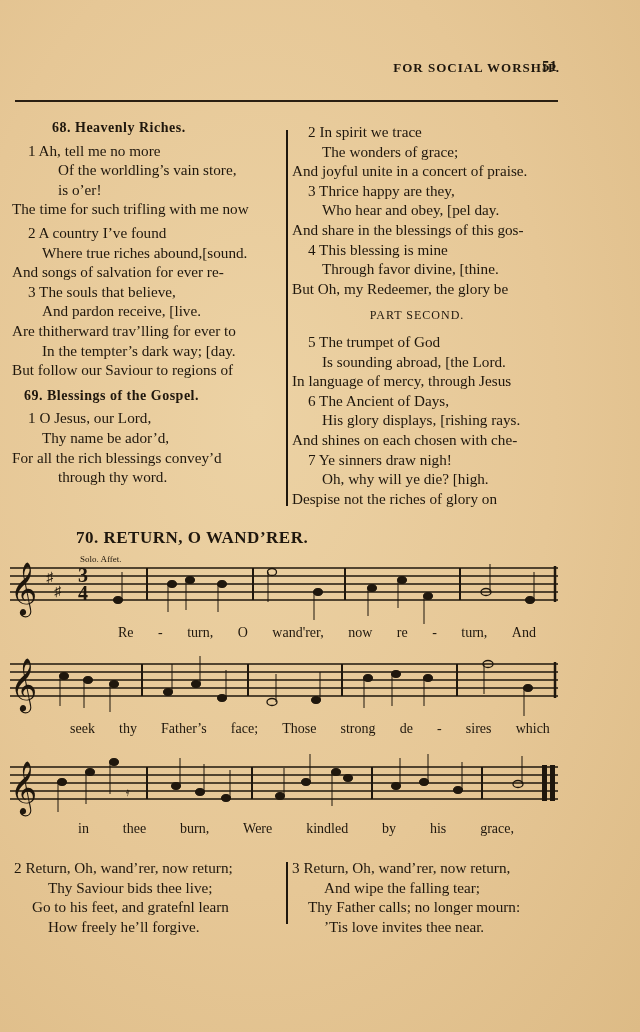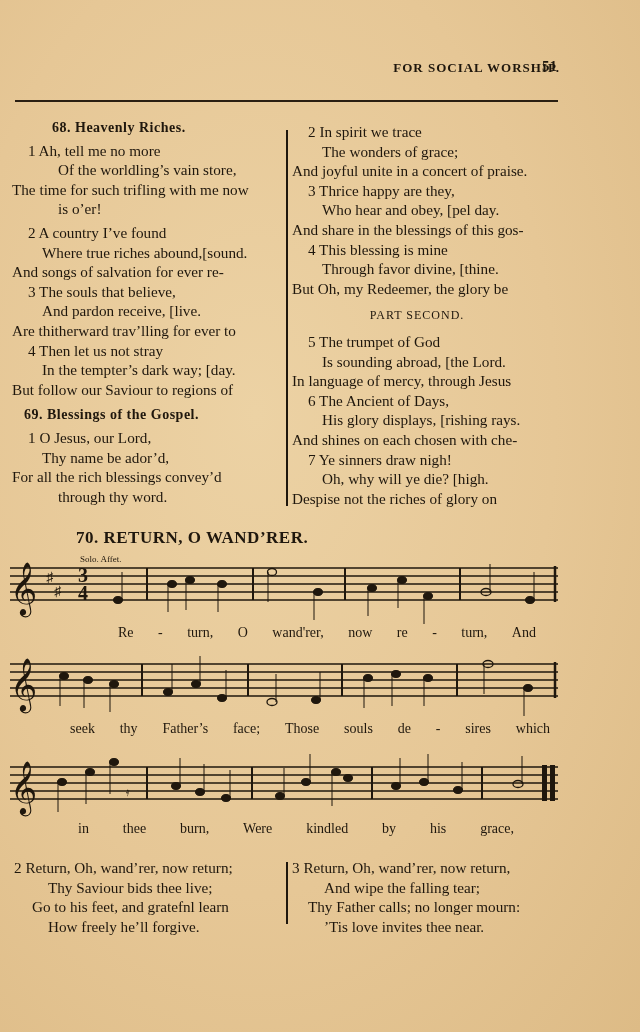--- a/index.html
+++ b/index.html
@@ -28,30 +28,29 @@
 
 <div class="abs header">FOR SOCIAL WORSHIP.</div>
 <div class="abs pageno">51</div>
 <div class="abs rule"></div>
 
 <div class="abs col" style="top:118px;left:12px;width:270px;">
   <div class="ln ttl" style="padding-left:40px;">68. Heavenly Riches.</div>
   <div style="height:3px"></div>
   <div class="ln i1">1 Ah, tell me no more</div>
   <div class="ln i3">Of the worldling’s vain store,</div>
+  <div class="ln" style="padding-left:46px">is o’er!</div>
   <div class="ln i0">The time for such trifling with me now</div>
-  <div class="ln" style="padding-left:46px">is o’er!</div>
   <div style="height:4px"></div>
   <div class="ln i1">2 A country I’ve found</div>
   <div class="ln" style="padding-left:30px">Where true riches abound,[sound.</div>
   <div class="ln i0">And songs of salvation for ever re-</div>
   <div class="ln i1">3 The souls that believe,</div>
   <div class="ln" style="padding-left:30px">And pardon receive, [live.</div>
   <div class="ln i0">Are thitherward trav’lling for ever to</div>
-  <div class="ln i1">4 Then let us not stray</div>
   <div class="ln" style="padding-left:30px">In the tempter’s dark way; [day.</div>
   <div class="ln i0">But follow our Saviour to regions of</div>
   <div style="height:6px"></div>
   <div class="ln ttl" style="padding-left:12px;">69. Blessings of the Gospel.</div>
   <div style="height:3px"></div>
   <div class="ln i1">1 O Jesus, our Lord,</div>
   <div class="ln" style="padding-left:30px">Thy name be ador’d,</div>
   <div class="ln i0">For all the rich blessings convey’d</div>
   <div class="ln" style="padding-left:46px">through thy word.</div>
 </div>
@@ -227,21 +226,21 @@
     <span>And</span>
   </div>
 </div>
 <div class="abs lyrics" style="top:721px;left:70px;width:480px;">
   <div class="justify" style="width:480px;">
     <span>seek</span>
     <span>thy</span>
     <span>Father’s</span>
     <span>face;</span>
     <span>Those</span>
-    <span>souls</span>
+    <span>strong</span>
     <span>de</span>
     <span>-</span>
     <span>sires</span>
     <span>which</span>
   </div>
 </div>
 <div class="abs lyrics" style="top:821px;left:78px;width:440px;">
   <div class="justify" style="width:436px;justify-content:space-between;">
     <span>in</span>
     <span>thee</span>

